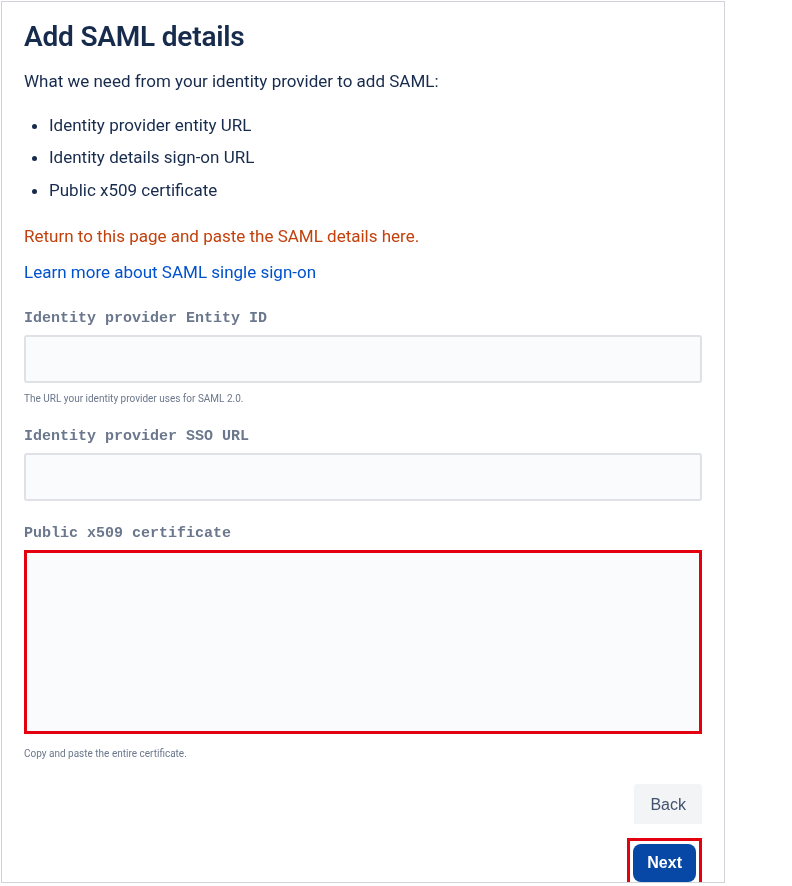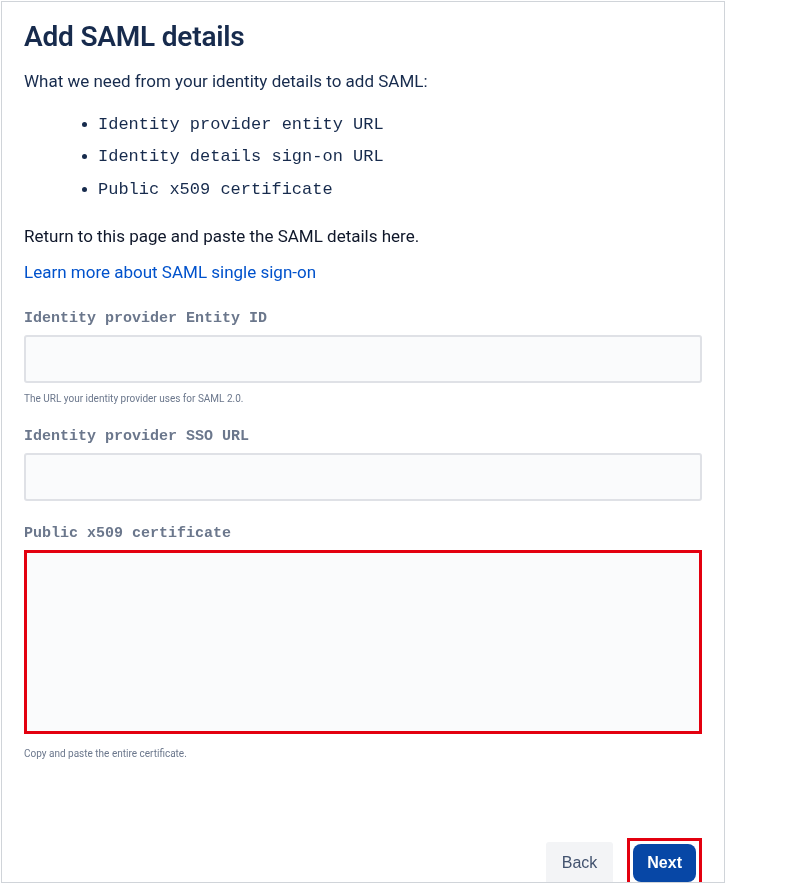--- a/index.html
+++ b/index.html
@@ -29,32 +29,31 @@
       color: #172B4D;
       margin-bottom: 18px;
       letter-spacing: -0.2px;
     }
     .intro {
       font-size: 17px;
       color: #172B4D;
       margin-bottom: 18px;
     }
     ul {
-      margin-left: 74px;
+      margin-left: 25px;
       margin-bottom: 20px;
-      font-family: Liberation Mono, monospace;
     }
     ul li {
       font-size: 17px;
       color: #172B4D;
       line-height: 1.9;
     }
     .return-text {
       font-size: 17px;
-      color: #0f172a;
+      color: #c2410c;
       margin-bottom: 16px;
     }
     .link {
       color: #0052CC;
       font-size: 17px;
       text-decoration: none;
       display: inline-block;
       margin-bottom: 28px;
       cursor: pointer;
     }
@@ -96,20 +95,21 @@
       resize: none;
       font-family: inherit;
     }
     .footer {
       position: absolute;
       bottom: 0;
       right: 22px;
       display: flex;
       gap: 14px;
       align-items: flex-end;
+      flex-direction: column;
     }
     .btn-back {
       background: #f3f4f6;
       border: none;
       border-radius: 3px 3px 0 0;
       padding: 12px 16px 10px 16px;
       font-size: 16px;
       color: #42526E;
       cursor: pointer;
     }
@@ -127,21 +127,21 @@
       font-weight: 600;
       color: #fff;
       cursor: pointer;
     }
   </style>
 </head>
 <body>
 
 <div class="container">
   <h1>Add SAML details</h1>
-  <p class="intro">What we need from your identity details to add SAML:</p>
+  <p class="intro">What we need from your identity provider to add SAML:</p>
   <ul>
     <li>Identity provider entity URL</li>
     <li>Identity details sign-on URL</li>
     <li>Public x509 certificate</li>
   </ul>
   <p class="return-text">Return to this page and paste the SAML details here.</p>
   <a class="link">Learn more about SAML single sign-on</a>
 
   <div class="field-group">
     <label class="field-label">Identity provider Entity ID</label>

